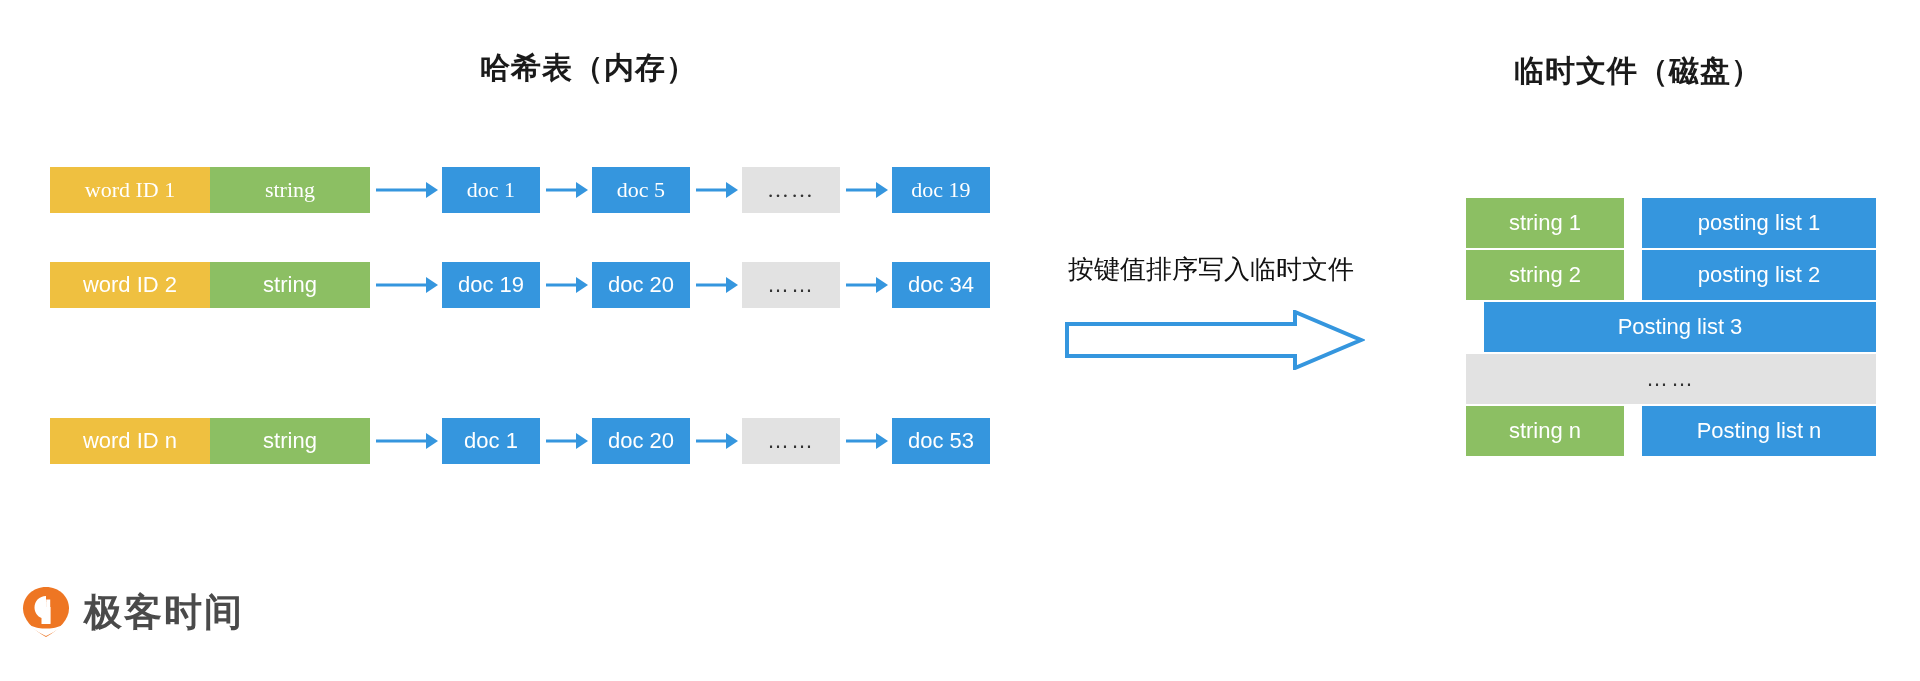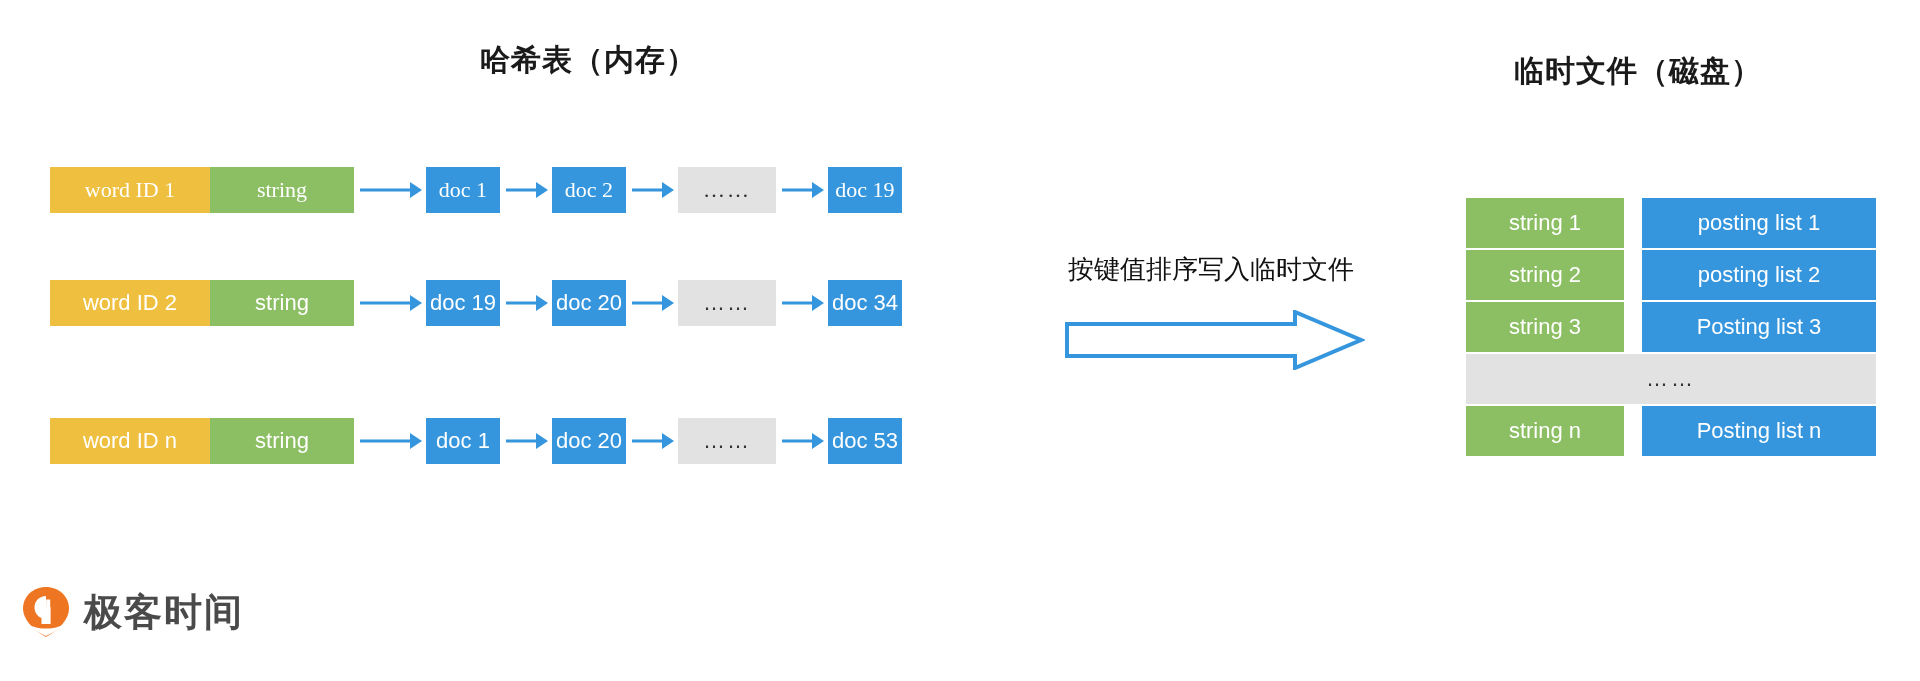--- a/index.html
+++ b/index.html
@@ -18,50 +18,50 @@
 
   
   .title {
     position: absolute;
     font-size: 30px;
     font-weight: 700;
     color: #1a1a1a;
     letter-spacing: 1px;
     white-space: nowrap;
   }
-  #title-hash  { left: 480px; top: 40px; }
+  #title-hash  { left: 480px; top: 48px; }
   #title-file  { left: 1514px; top: 40px; margin-top: 11px; }
 
   
   .hash-row {
     position: absolute;
     left: 50px;
     height: 46px;
     display: flex;
     align-items: center;
   }
   #hash-row-0 { top: 167px; font-family: Liberation Serif, serif; }
-  #hash-row-1 { top: 280px; }
+  #hash-row-1 { top: 262px; }
   #hash-row-2 { top: 418px; }
 
   .cell {
     height: 46px;
     display: flex;
     align-items: center;
     justify-content: center;
     color: #ffffff;
     font-size: 22px;
     box-sizing: border-box;
     white-space: nowrap;
   }
   .cell-wordid { width: 160px; background: #efc040; }
-  .cell-string { width: 144px; background: #8cbf63; }
+  .cell-string { width: 160px; background: #8cbf63; }
 
   .doc-box {
-    width: 74px;
+    width: 98px;
     height: 46px;
     background: #3596de;
     color: #ffffff;
     font-size: 22px;
     display: flex;
     align-items: center;
     justify-content: center;
     white-space: nowrap;
   }
   .ellipsis-box {
@@ -197,21 +197,21 @@
 
 <div class="title" id="title-hash">哈希表（内存）</div>
 <div class="title" id="title-file">临时文件（磁盘）</div>
 
 <div class="hash-row" id="hash-row-0">
   <div class="cell cell-wordid">word ID 1</div>
   <div class="cell cell-string">string</div>
   <div class="conn conn-long"></div>
   <div class="doc-box">doc 1</div>
   <div class="conn conn-short"></div>
-  <div class="doc-box">doc 2</div>
+  <div class="doc-box">doc 5</div>
   <div class="conn conn-short"></div>
   <div class="ellipsis-box">……</div>
   <div class="conn conn-short"></div>
   <div class="doc-box">doc 19</div>
 </div>
 
 <div class="hash-row" id="hash-row-1">
   <div class="cell cell-wordid">word ID 2</div>
   <div class="cell cell-string">string</div>
   <div class="conn conn-long"></div>
@@ -246,21 +246,20 @@
 <div id="file-table">
   <div class="file-row">
     <div class="file-key">string 1</div>
     <div class="file-val">posting list 1</div>
   </div>
   <div class="file-row">
     <div class="file-key">string 2</div>
     <div class="file-val">posting list 2</div>
   </div>
   <div class="file-row">
-    <div class="file-key">string 3</div>
     <div class="file-val">Posting list 3</div>
   </div>
   <div class="file-row-ellipsis">……</div>
   <div class="file-row">
     <div class="file-key">string n</div>
     <div class="file-val">Posting list n</div>
   </div>
 </div>
 
 <div id="logo">

